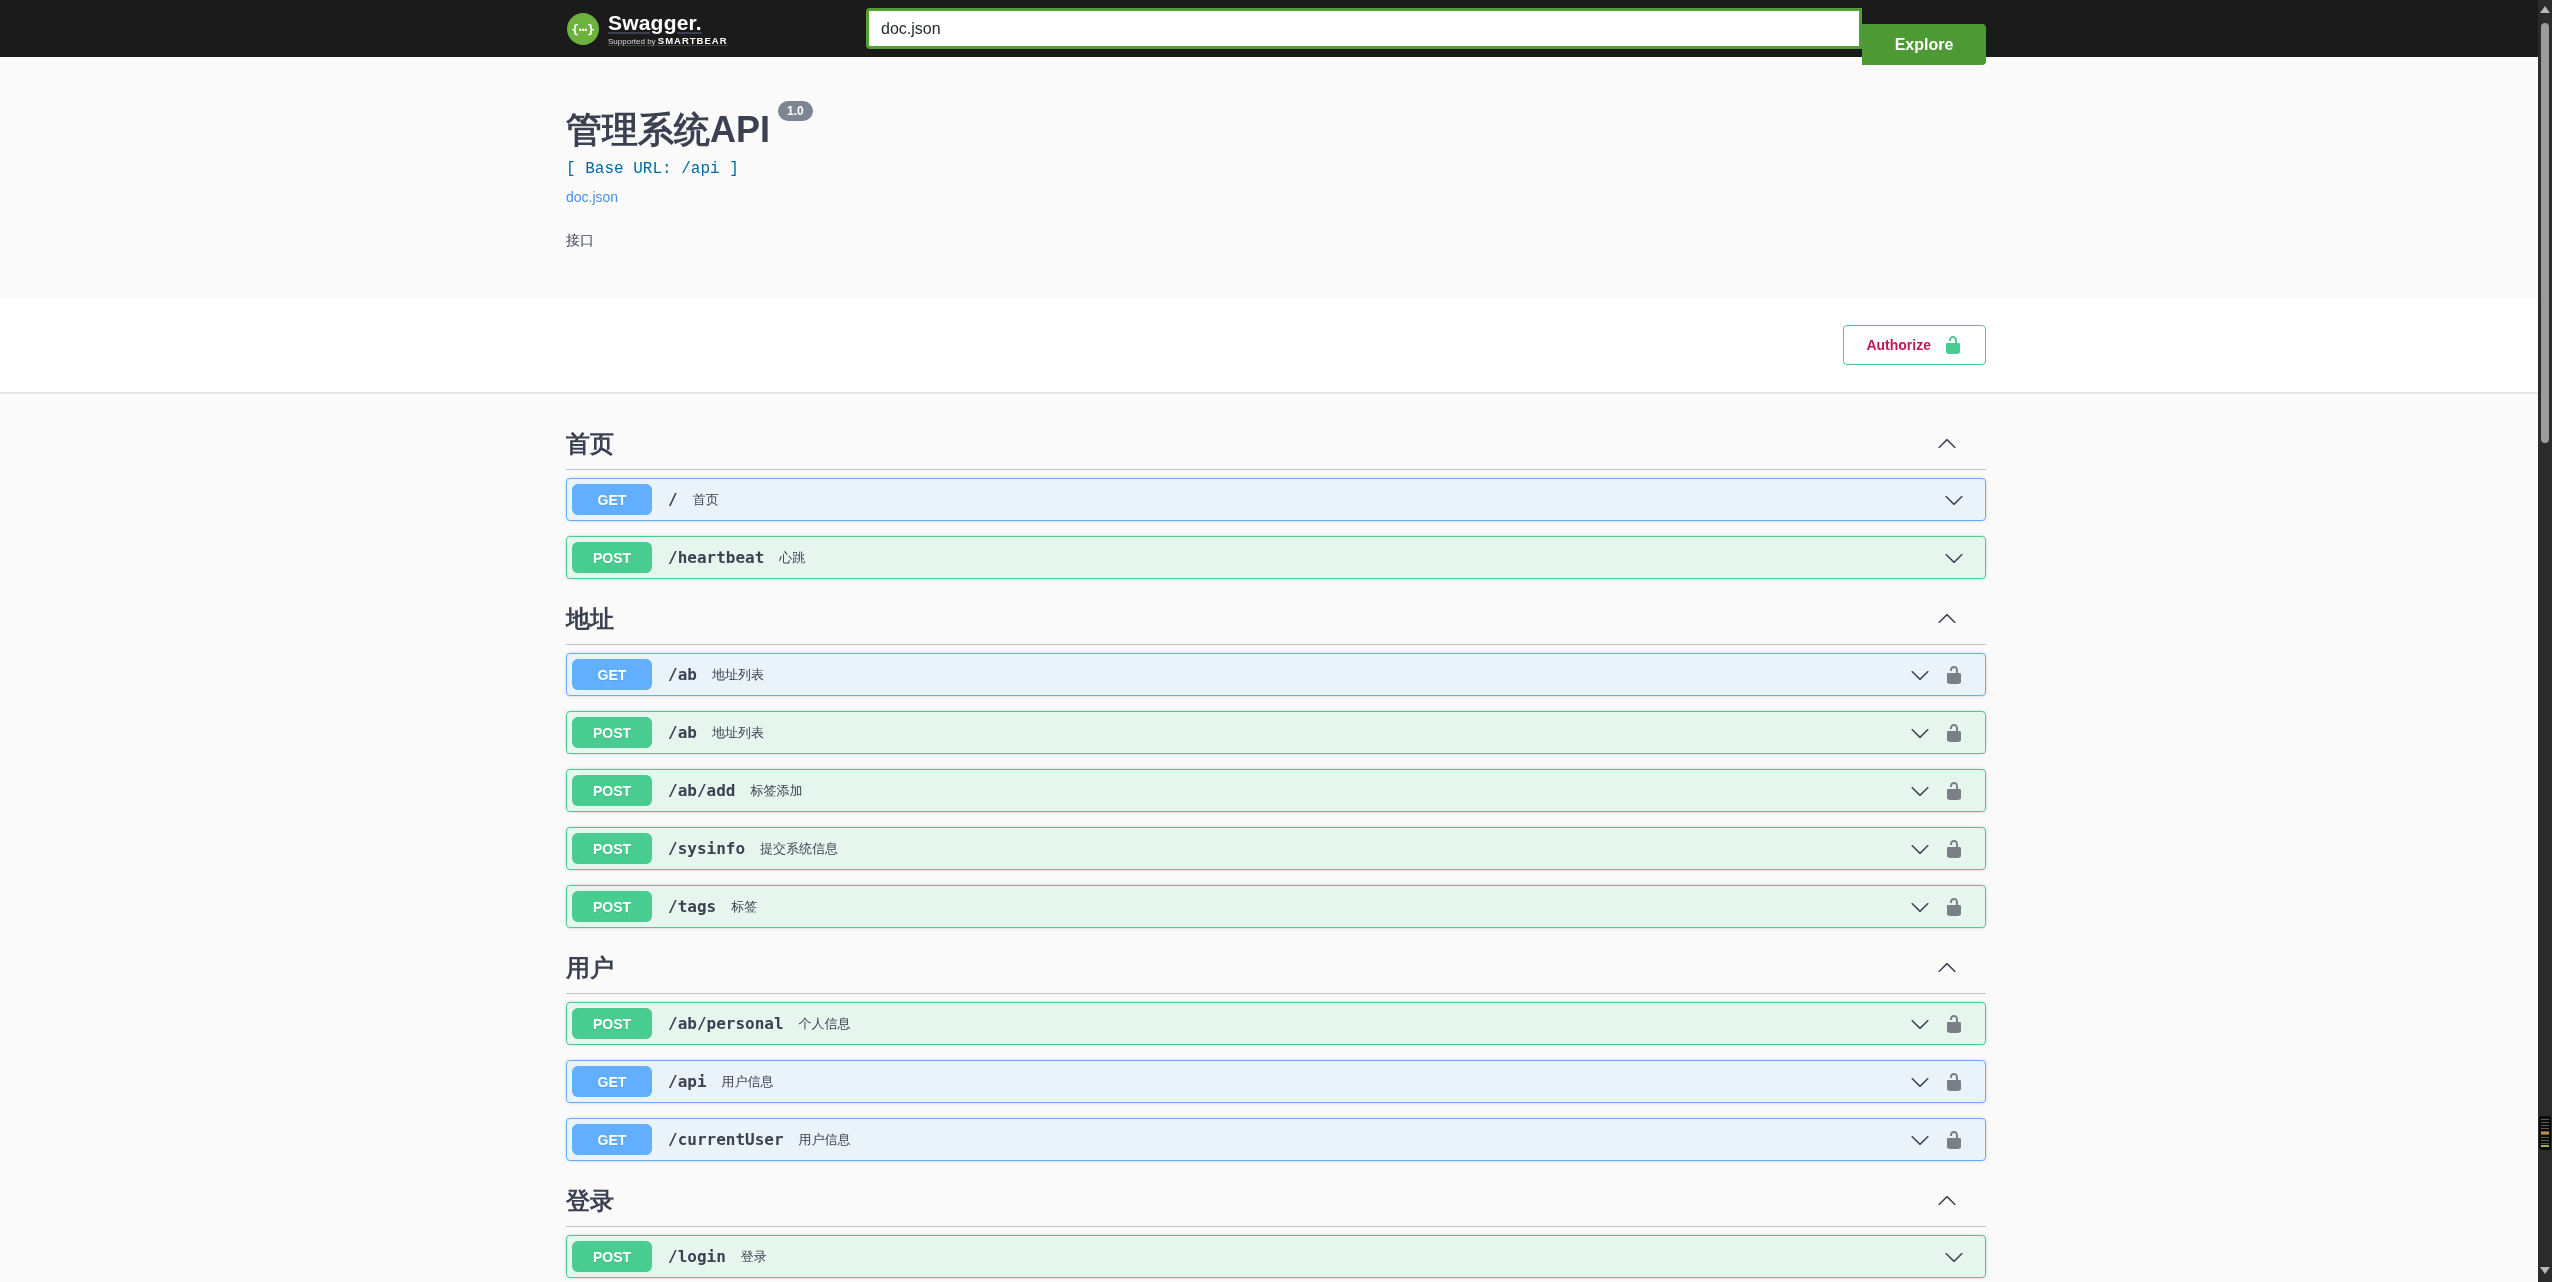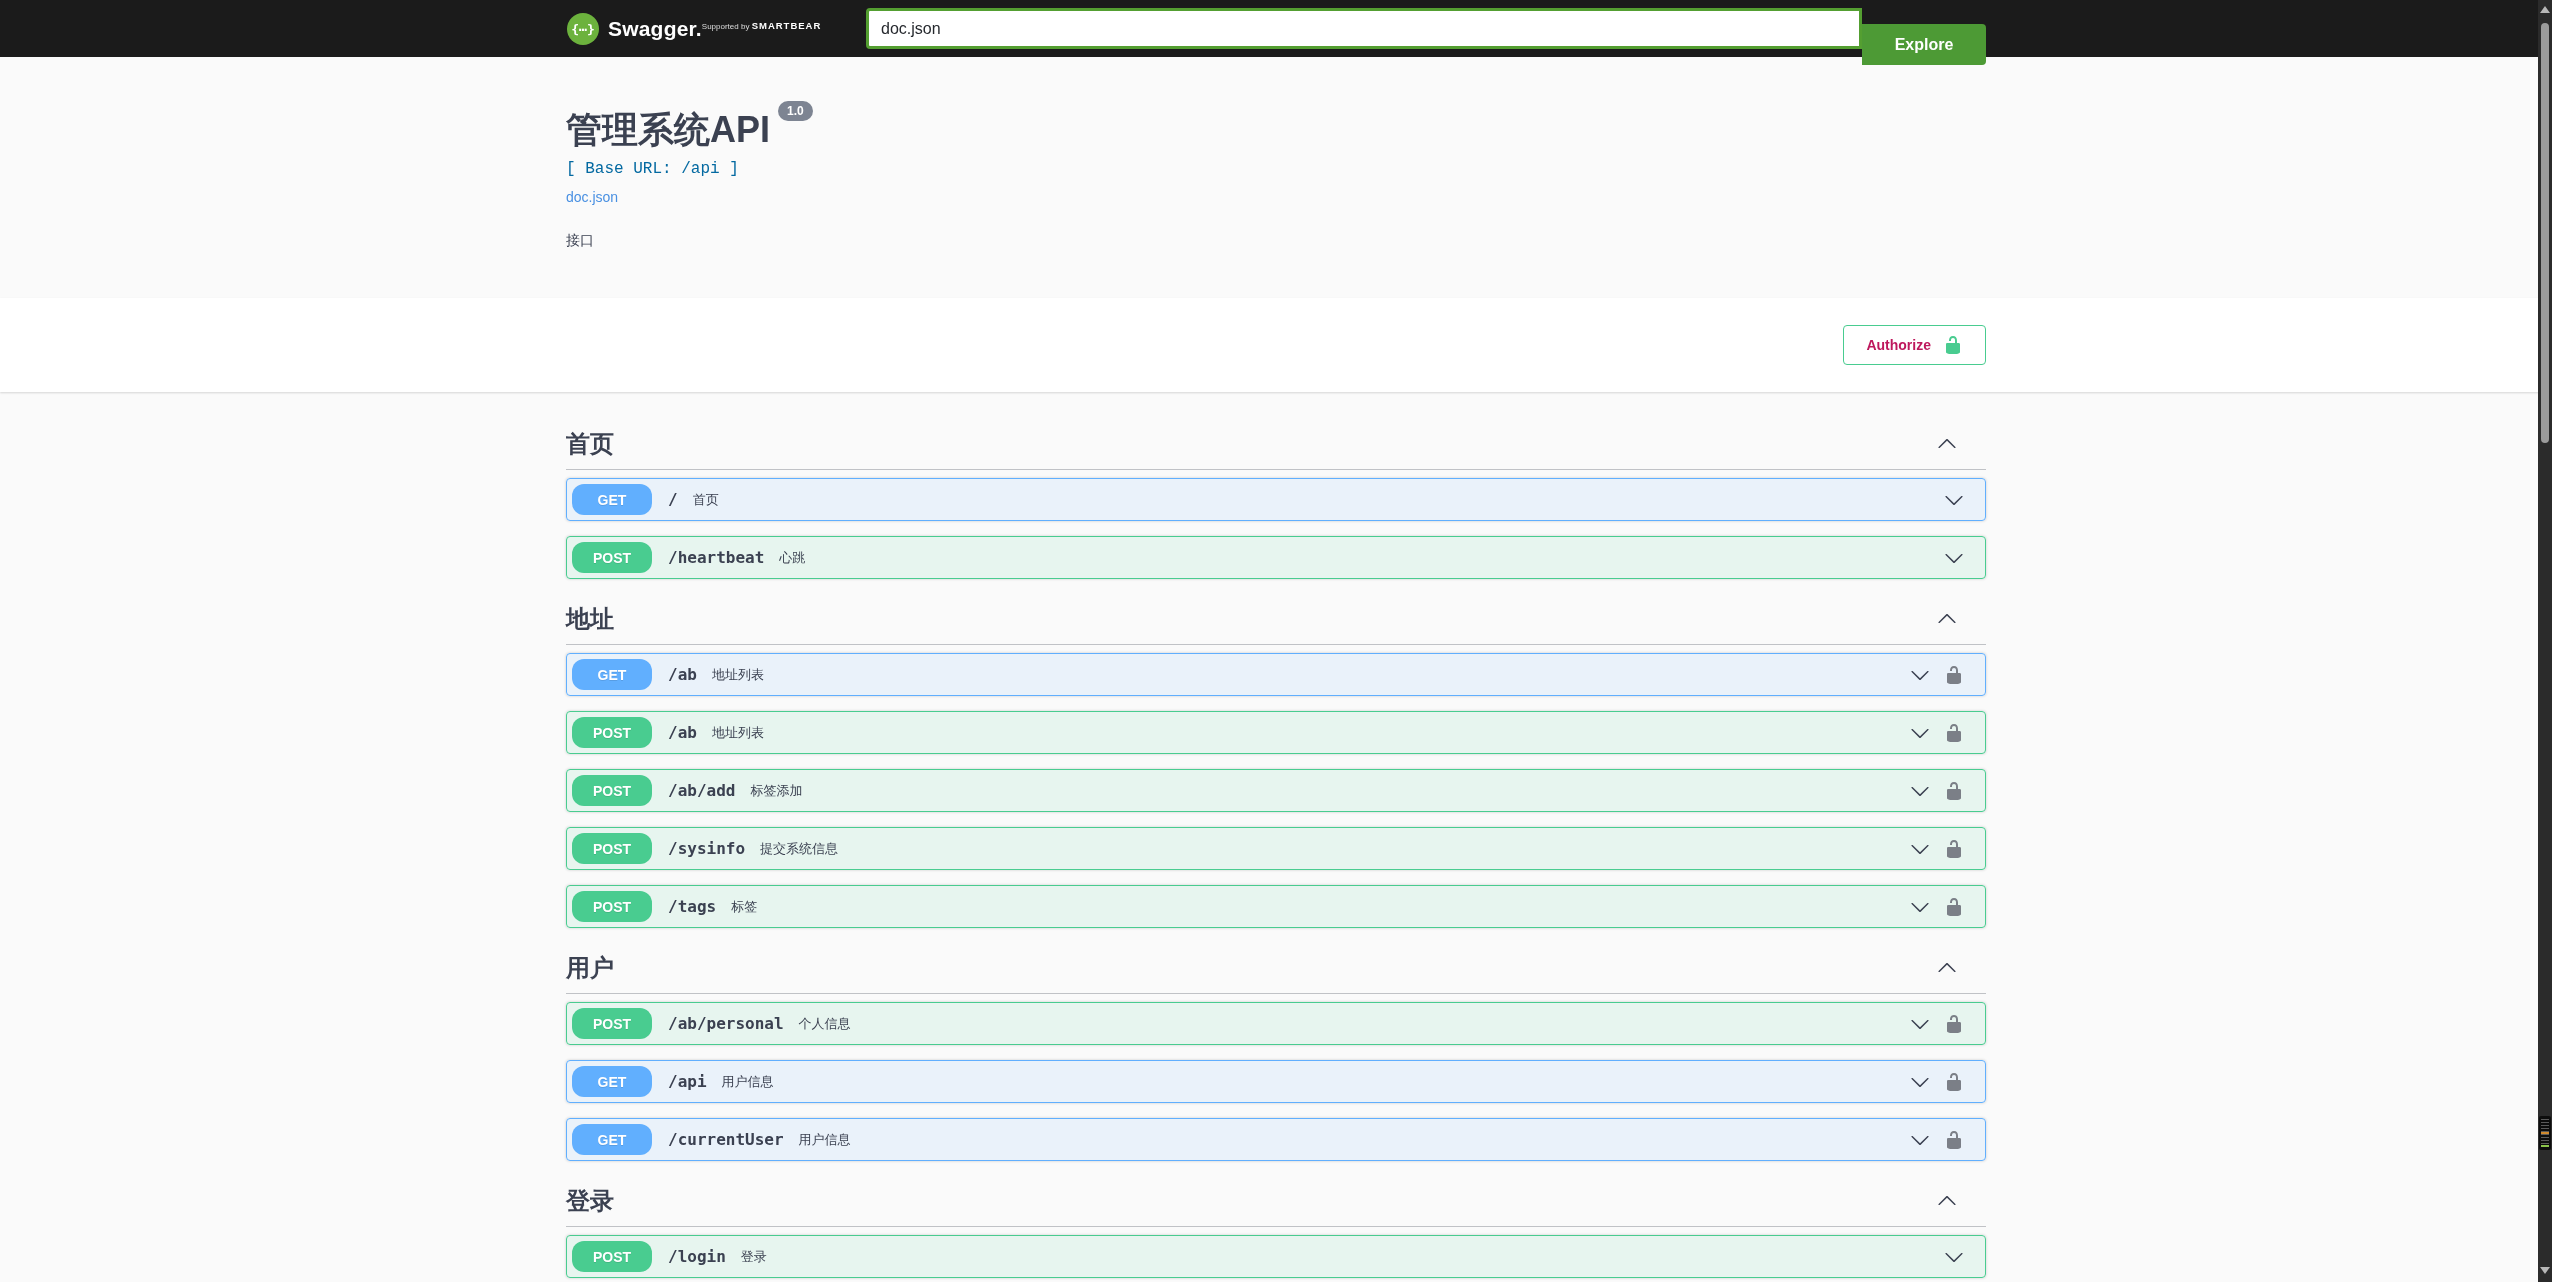--- a/index.html
+++ b/index.html
@@ -9,21 +9,21 @@
     background: #fafafa;
     color: #3b4151;
     position: relative;
   }
   .wrapper { width: 1420px; margin: 0 auto; }
 
   
   .topbar { background: #1b1b1b; height: 57px; }
   .topbar .wrapper { display: flex; align-items: center; height: 100%; }
   .logo { display: flex; align-items: center; gap: 8px; cursor: pointer; }
-  .logo-texts { display: flex; flex-direction: row; line-height: 1; }
+  .logo-texts { display: flex; flex-direction: column; line-height: 1; text-decoration: underline; }
   .logo-brand { color: #ffffff; font-size: 21px; font-weight: bold; letter-spacing: .2px; }
   .logo-sub { color: #dcdcdc; font-size: 8px; margin-top: 3px; }
   .logo-sub b { font-size: 9.5px; letter-spacing: 1px; color: #ffffff; }
   .explore-form { margin-left: auto; display: flex; align-items: center; }
   .explore-input {
     width: 996px; height: 41px;
     border: 3px solid #549f31; border-radius: 4px 0 0 4px;
     outline: none; padding: 0 12px;
     font-size: 16px; color: #26292e;
     font-family: "Liberation Sans", sans-serif;
@@ -82,21 +82,21 @@
 
   .opblock {
     display: flex; align-items: center;
     border-radius: 4px; margin-bottom: 15px; padding: 5px;
     box-shadow: 0 0 3px rgba(0,0,0,.19);
     cursor: pointer;
   }
   .op-get  { background: rgba(97,175,254,.1); border: 1px solid #61affe; }
   .op-post { background: rgba(73,204,144,.1); border: 1px solid #49cc90; }
   .method-badge {
-    min-width: 80px; height: 31px; border-radius: 12px;
+    min-width: 80px; height: 31px; border-radius: 6px;
     display: flex; align-items: center; justify-content: center;
     color: #ffffff; font-size: 14px; font-weight: bold;
     text-shadow: 0 1px 0 rgba(0,0,0,.1);
     flex: 0 0 auto;
   }
   .op-get  .method-badge { background: #61affe; }
   .op-post .method-badge { background: #49cc90; }
   .op-path {
     font-family: "DejaVu Sans Mono", "Liberation Mono", monospace;
     font-size: 16px; font-weight: 600; color: #3b4151;

